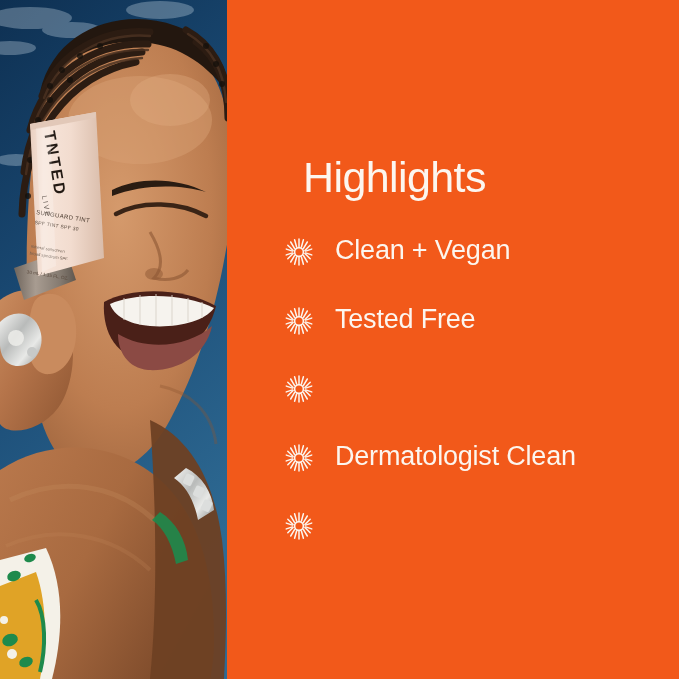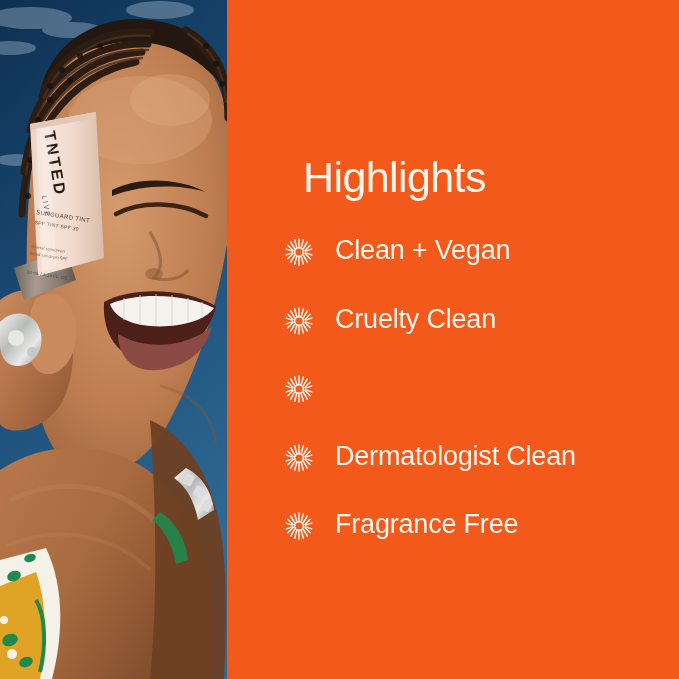--- a/index.html
+++ b/index.html
@@ -317,21 +317,21 @@
               <line x1="2.8" y1="20.8" x2="8.1" y2="15.5"></line>
               <line x1="1.3" y1="16.9" x2="7.5" y2="14.9"></line>
               <line x1="1.3" y1="11.1" x2="7.5" y2="13.1"></line>
               <line x1="2.8" y1="7.2" x2="8.1" y2="12.5"></line>
               <line x1="5.7" y1="4" x2="9.5" y2="10.4"></line>
               <line x1="9.6" y1="1.8" x2="11.6" y2="9"></line>
             </g>
             <circle cx="14" cy="14" r="4.4" fill="none" stroke="#FCF6EF" stroke-width="1.6"></circle>
           </svg>
         </span>
-        <span class="highlight-label">Cruelty Clean</span>
+        <span class="highlight-label">Tested Free</span>
       </li>
 
       <li class="highlight-item">
         <span class="burst-icon">
           <svg viewBox="0 0 28 28">
             <g stroke="#FCF6EF" stroke-width="1.5" stroke-linecap="round">
               <line x1="14" y1="1" x2="14" y2="8.5"></line>
               <line x1="18.4" y1="1.8" x2="16.4" y2="9"></line>
               <line x1="22.3" y1="4" x2="18.5" y2="10.4"></line>
               <line x1="25.2" y1="7.2" x2="19.9" y2="12.5"></line>
@@ -403,18 +403,17 @@
               <line x1="2.8" y1="20.8" x2="8.1" y2="15.5"></line>
               <line x1="1.3" y1="16.9" x2="7.5" y2="14.9"></line>
               <line x1="1.3" y1="11.1" x2="7.5" y2="13.1"></line>
               <line x1="2.8" y1="7.2" x2="8.1" y2="12.5"></line>
               <line x1="5.7" y1="4" x2="9.5" y2="10.4"></line>
               <line x1="9.6" y1="1.8" x2="11.6" y2="9"></line>
             </g>
             <circle cx="14" cy="14" r="4.4" fill="none" stroke="#FCF6EF" stroke-width="1.6"></circle>
           </svg>
         </span>
-        <span class="highlight-label">Fragrance Free</span>
       </li>
 
     </ul>
   </div>
 </div>
 
 </body></html>

